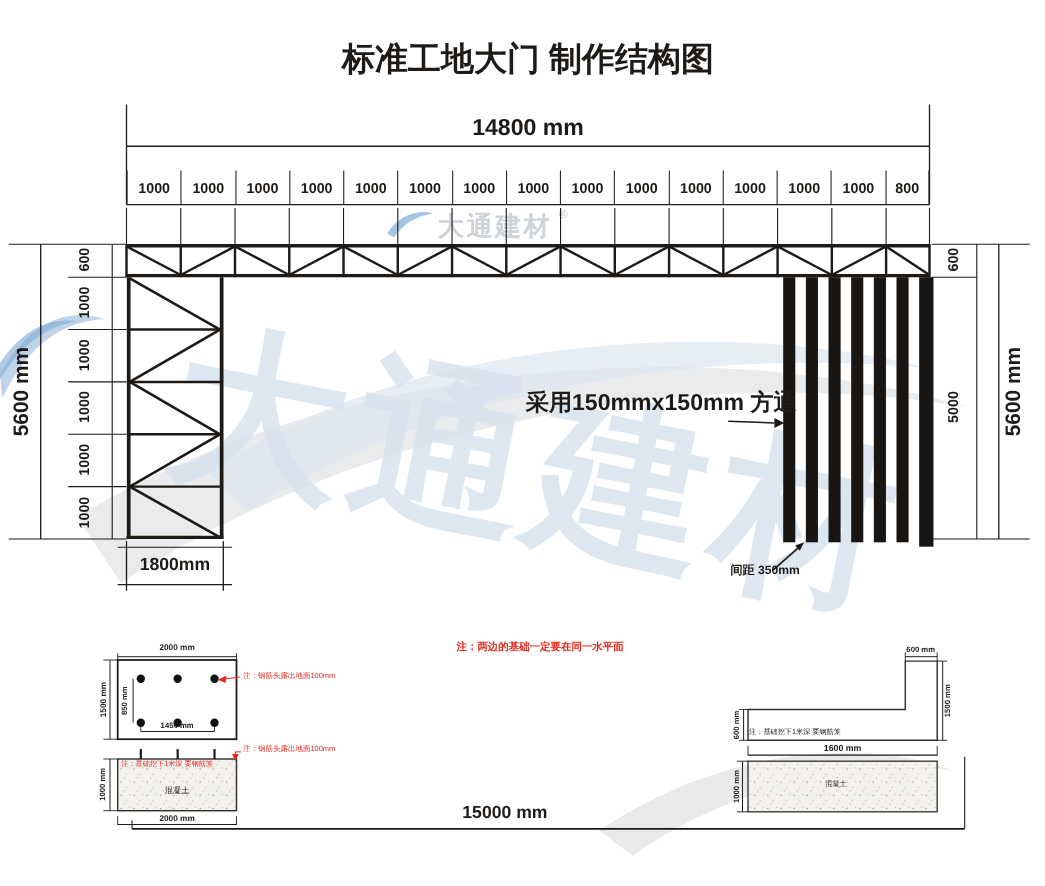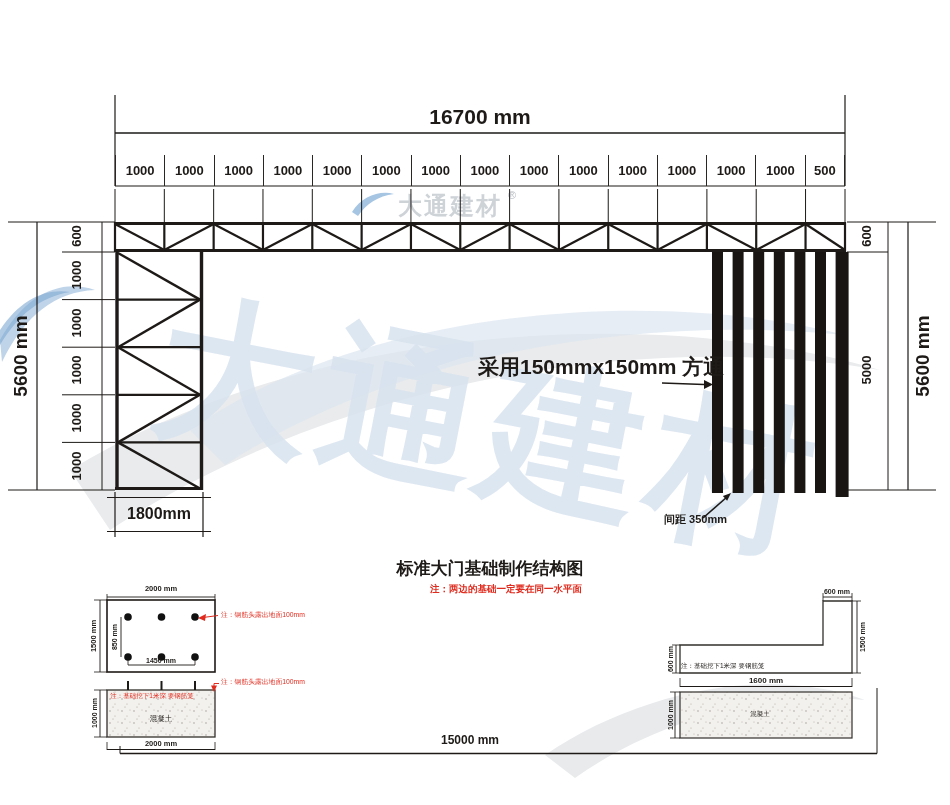--- a/index.html
+++ b/index.html
@@ -190,70 +190,70 @@
       <line x1="680" y1="686.5" x2="852" y2="686.5" stroke="#1d1a17" stroke-width="1"></line>
       <rect x="680" y="692" width="172" height="46" fill="url(#speck)" stroke="#33302c" stroke-width="1.2"></rect>
       <line x1="675" y1="692" x2="675" y2="738" stroke="#1d1a17" stroke-width="0.9"></line>
       <line x1="670" y1="692" x2="680" y2="692" stroke="#1d1a17" stroke-width="0.8"></line>
       <line x1="670" y1="738" x2="680" y2="738" stroke="#1d1a17" stroke-width="0.8"></line>
       <line x1="120" y1="753.5" x2="877" y2="753.5" stroke="#1d1a17" stroke-width="1.5"></line>
       <line x1="120" y1="746" x2="120" y2="753.5" stroke="#1d1a17" stroke-width="1"></line>
       <line x1="877" y1="688" x2="877" y2="753.5" stroke="#1d1a17" stroke-width="1"></line>
     </svg>
 
-
-  <div class="lbl bold" style="left:480px;top:116px;font-size:21px;z-index:3">16700 mm</div>
+  <div class="lbl bold" style="left:480px;top:55px;font-size:30px;z-index:3">标准工地大门 制作结构图</div>
+
+  <div class="lbl bold" style="left:480px;top:116px;font-size:21px;z-index:3">14800 mm</div>
   <div class="segrow" id="segrow">
       <div class="cell" style="flex-grow: 1000;">1000</div>
       <div class="cell" style="flex-grow: 1000;">1000</div>
       <div class="cell" style="flex-grow: 1000;">1000</div>
       <div class="cell" style="flex-grow: 1000;">1000</div>
       <div class="cell" style="flex-grow: 1000;">1000</div>
       <div class="cell" style="flex-grow: 1000;">1000</div>
       <div class="cell" style="flex-grow: 1000;">1000</div>
       <div class="cell" style="flex-grow: 1000;">1000</div>
       <div class="cell" style="flex-grow: 1000;">1000</div>
       <div class="cell" style="flex-grow: 1000;">1000</div>
       <div class="cell" style="flex-grow: 1000;">1000</div>
       <div class="cell" style="flex-grow: 1000;">1000</div>
       <div class="cell" style="flex-grow: 1000;">1000</div>
       <div class="cell" style="flex-grow: 1000;">1000</div>
-      <div class="cell" style="flex-grow: 800;">500</div>
+      <div class="cell" style="flex-grow: 800;">800</div>
     </div>
 
   <div class="vlbl bold" style="left:20px;top:356px;font-size:19px;z-index:3">5600 mm</div>
   <div class="vlbl bold" style="left:922px;top:356px;font-size:19px;z-index:3">5600 mm</div>
 
   <div class="lbl bold" style="left:159px;top:514px;font-size:16px;z-index:3">1800mm</div>
   <div class="lbl-left bold" style="left:478px;top:356px;font-size:21px;z-index:3">采用150mmx150mm 方通</div>
   <div class="lbl-left bold" style="left:664px;top:514px;font-size:11px;z-index:3">间距 350mm</div>
 
-  <div class="lbl bold" style="left:490px;top:568px;font-size:17px;z-index:3">标准大门基础制作结构图</div>
-  <div class="lbl bold red" style="left:506px;top:589px;font-size:9.5px;z-index:3">注：两边的基础一定要在同一水平面</div>
+  <div class="lbl bold red" style="left:491px;top:589px;font-size:9.5px;z-index:3">注：两边的基础一定要在同一水平面</div>
 
   <div class="lbl bold" style="left:161px;top:589px;font-size:7.5px;z-index:3">2000 mm</div>
   <div class="vlbl bold" style="left:94px;top:636px;font-size:7.5px;z-index:3">1500 mm</div>
   <div class="vlbl bold" style="left:114px;top:637px;font-size:7px;z-index:3">850 mm</div>
   <div class="lbl bold" style="left:161px;top:660px;font-size:7px;z-index:3">1450 mm</div>
   <div class="lbl-left red" style="left:221px;top:612px;font-size:6.8px;z-index:3">注：钢筋头露出地面100mm</div>
   <div class="lbl-left red" style="left:221px;top:679px;font-size:6.8px;z-index:3">注：钢筋头露出地面100mm</div>
   <div class="lbl red" style="left:152px;top:696px;font-size:6.5px;z-index:3">注：基础挖下1米深 要钢筋笼</div>
   <div class="lbl" style="left:161px;top:719px;font-size:7.5px;z-index:3">混凝土</div>
   <div class="vlbl bold" style="left:94px;top:713px;font-size:7px;z-index:3">1000 mm</div>
   <div class="lbl bold" style="left:161px;top:744px;font-size:7.5px;z-index:3">2000 mm</div>
 
   <div class="lbl bold" style="left:837px;top:591px;font-size:7px;z-index:3">600 mm</div>
   <div class="vlbl bold" style="left:862px;top:637px;font-size:7px;z-index:3">1500 mm</div>
   <div class="vlbl bold" style="left:670px;top:659px;font-size:7px;z-index:3">600 mm</div>
   <div class="lbl-left" style="left:681px;top:663px;font-size:6.5px;z-index:3">注：基础挖下1米深 要钢筋笼</div>
   <div class="lbl bold" style="left:766px;top:681px;font-size:8px;z-index:3">1600 mm</div>
   <div class="vlbl bold" style="left:670px;top:715px;font-size:7px;z-index:3">1000 mm</div>
   <div class="lbl" style="left:760px;top:714px;font-size:6.5px;z-index:3">混凝土</div>
 
-  <div class="lbl bold" style="left:470px;top:740px;font-size:12px;z-index:3">15000 mm</div>
+  <div class="lbl bold" style="left:459px;top:740px;font-size:16px;z-index:3">15000 mm</div>
 
 <div class="vlbl bold" style="left: 76px; top: 236.357px; font-size: 13px; z-index: 3;">600</div>
     <div class="vlbl bold" style="left: 76px; top: 274.643px; font-size: 13px; z-index: 3;">1000</div>
     <div class="vlbl bold" style="left: 76px; top: 322.5px; font-size: 13px; z-index: 3;">1000</div>
     <div class="vlbl bold" style="left: 76px; top: 370.357px; font-size: 13px; z-index: 3;">1000</div>
     <div class="vlbl bold" style="left: 76px; top: 418.214px; font-size: 13px; z-index: 3;">1000</div>
     <div class="vlbl bold" style="left: 76px; top: 466.071px; font-size: 13px; z-index: 3;">1000</div>
     <div class="vlbl bold" style="left: 866px; top: 236.357px; font-size: 13px; z-index: 3;">600</div>
     <div class="vlbl bold" style="left: 866px; top: 370.357px; font-size: 13px; z-index: 3;">5000</div>
   </div>

